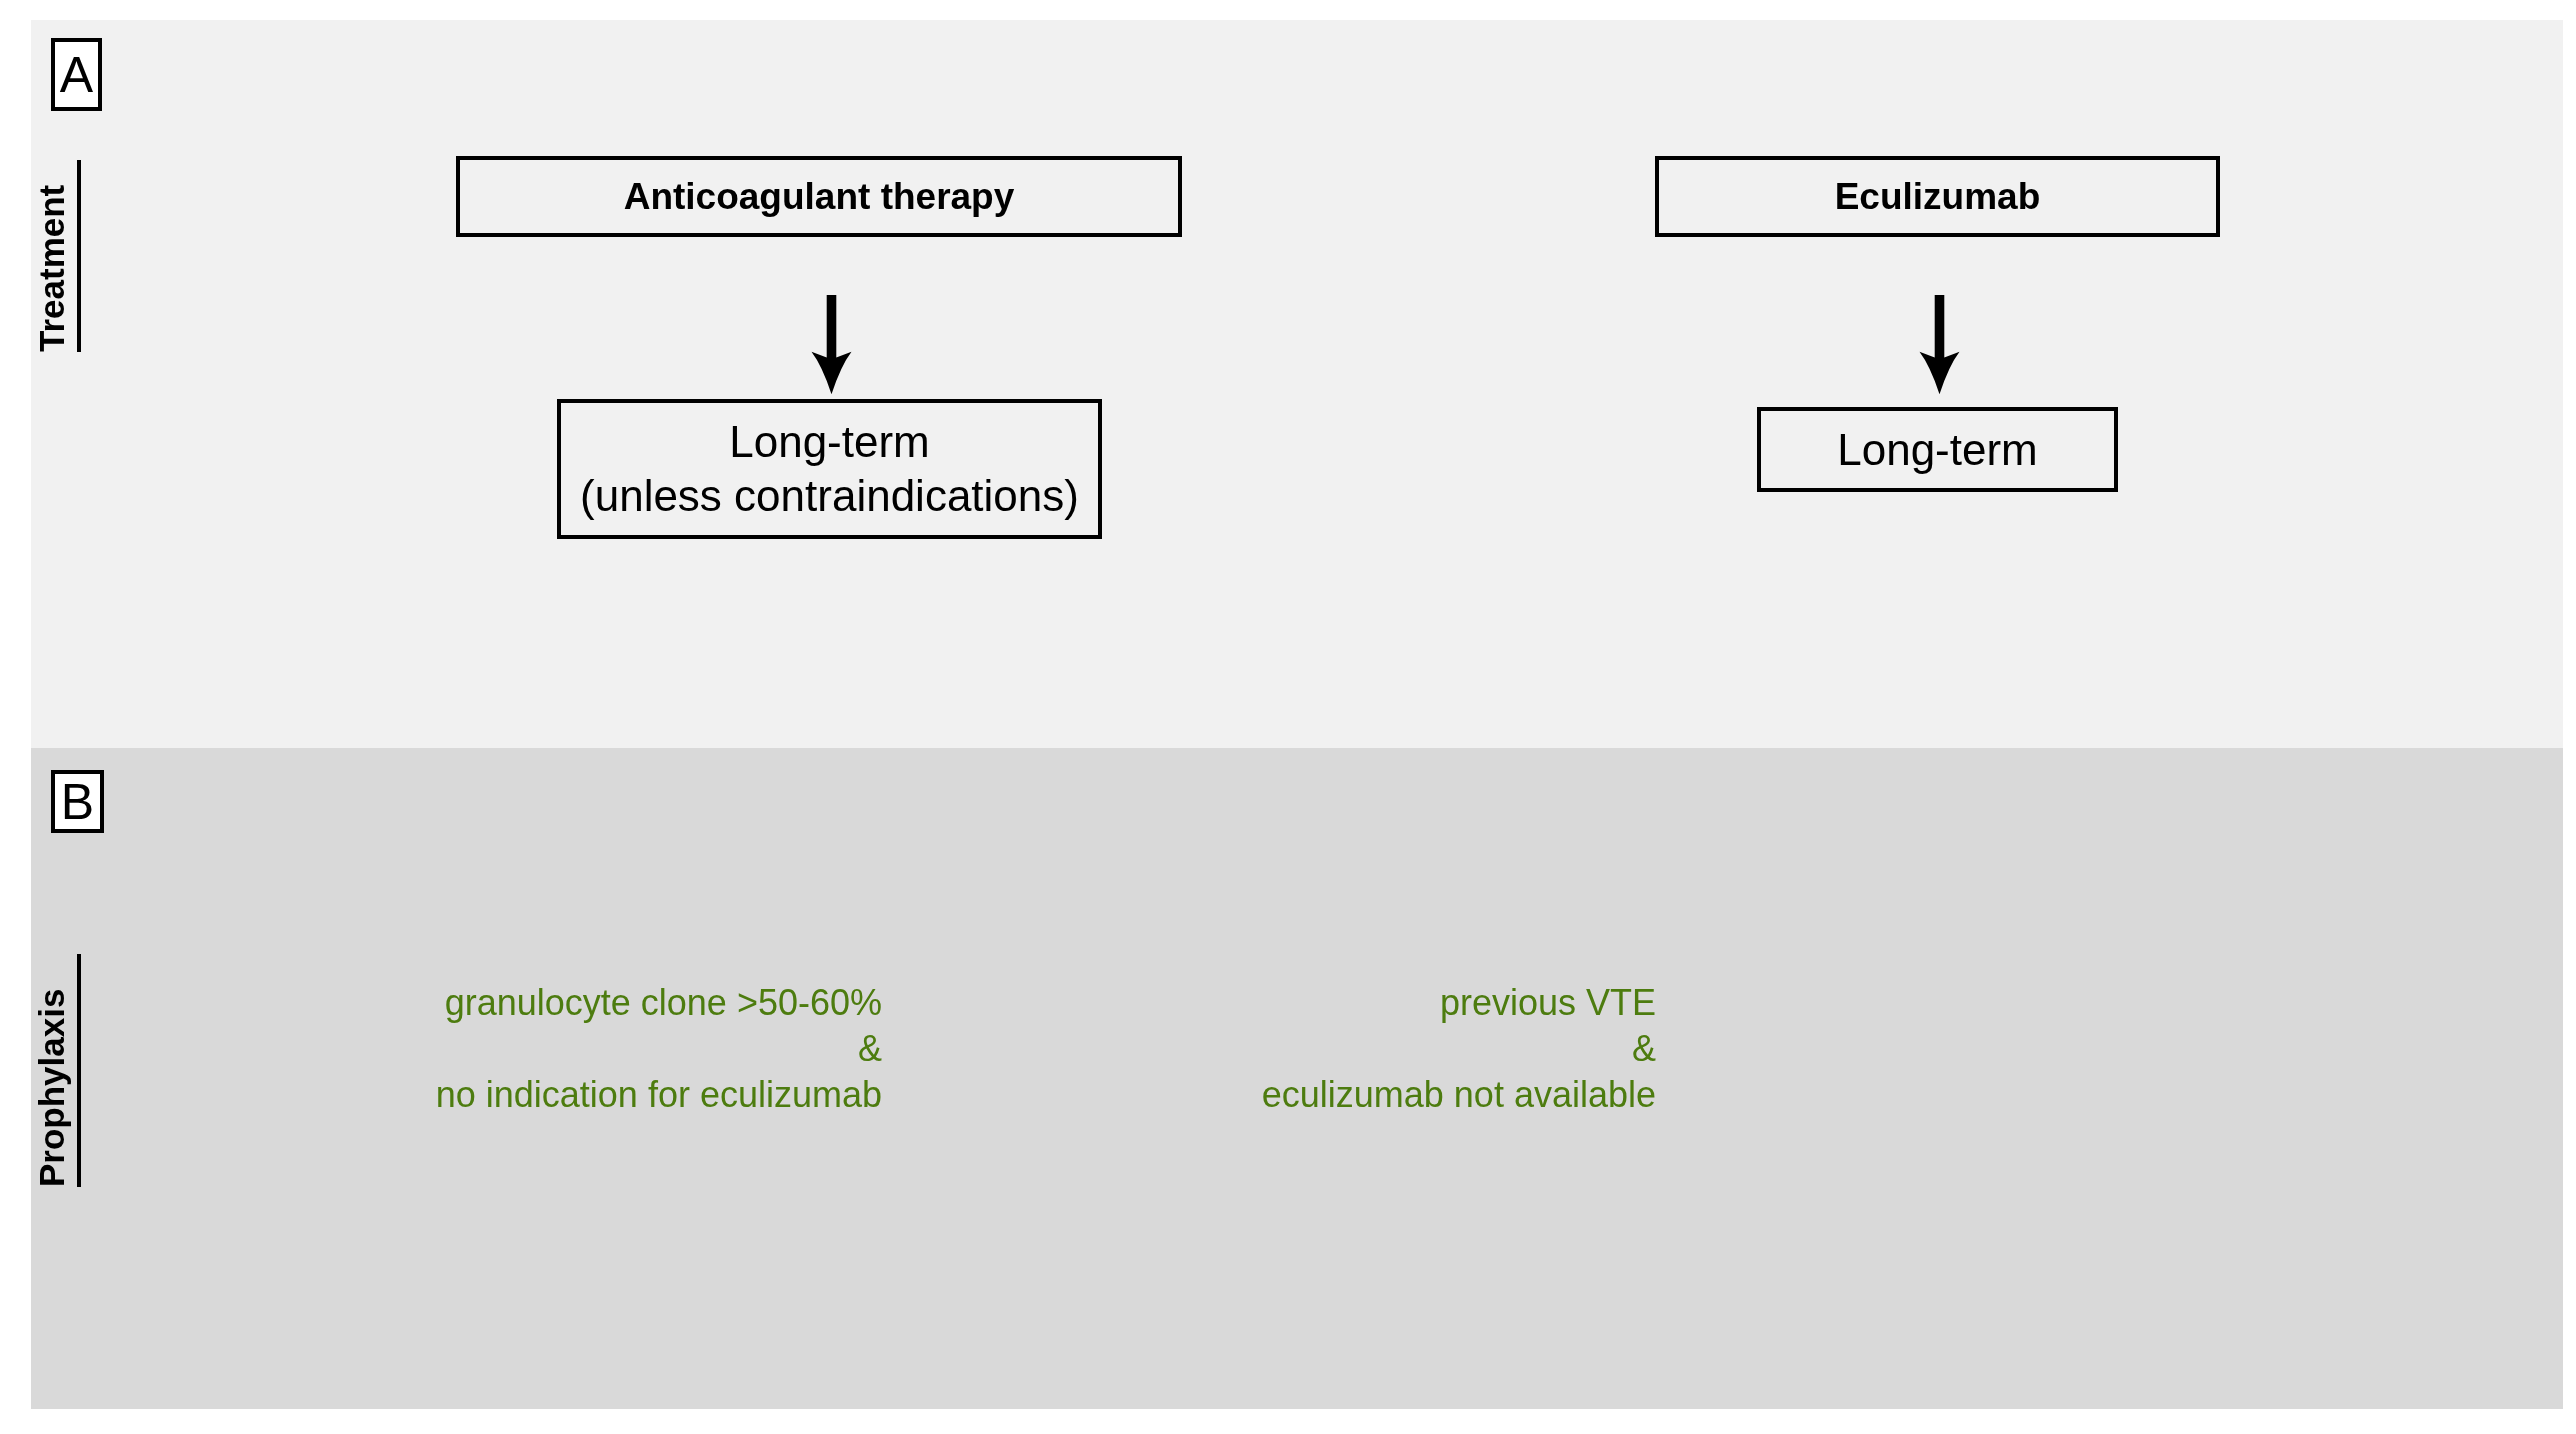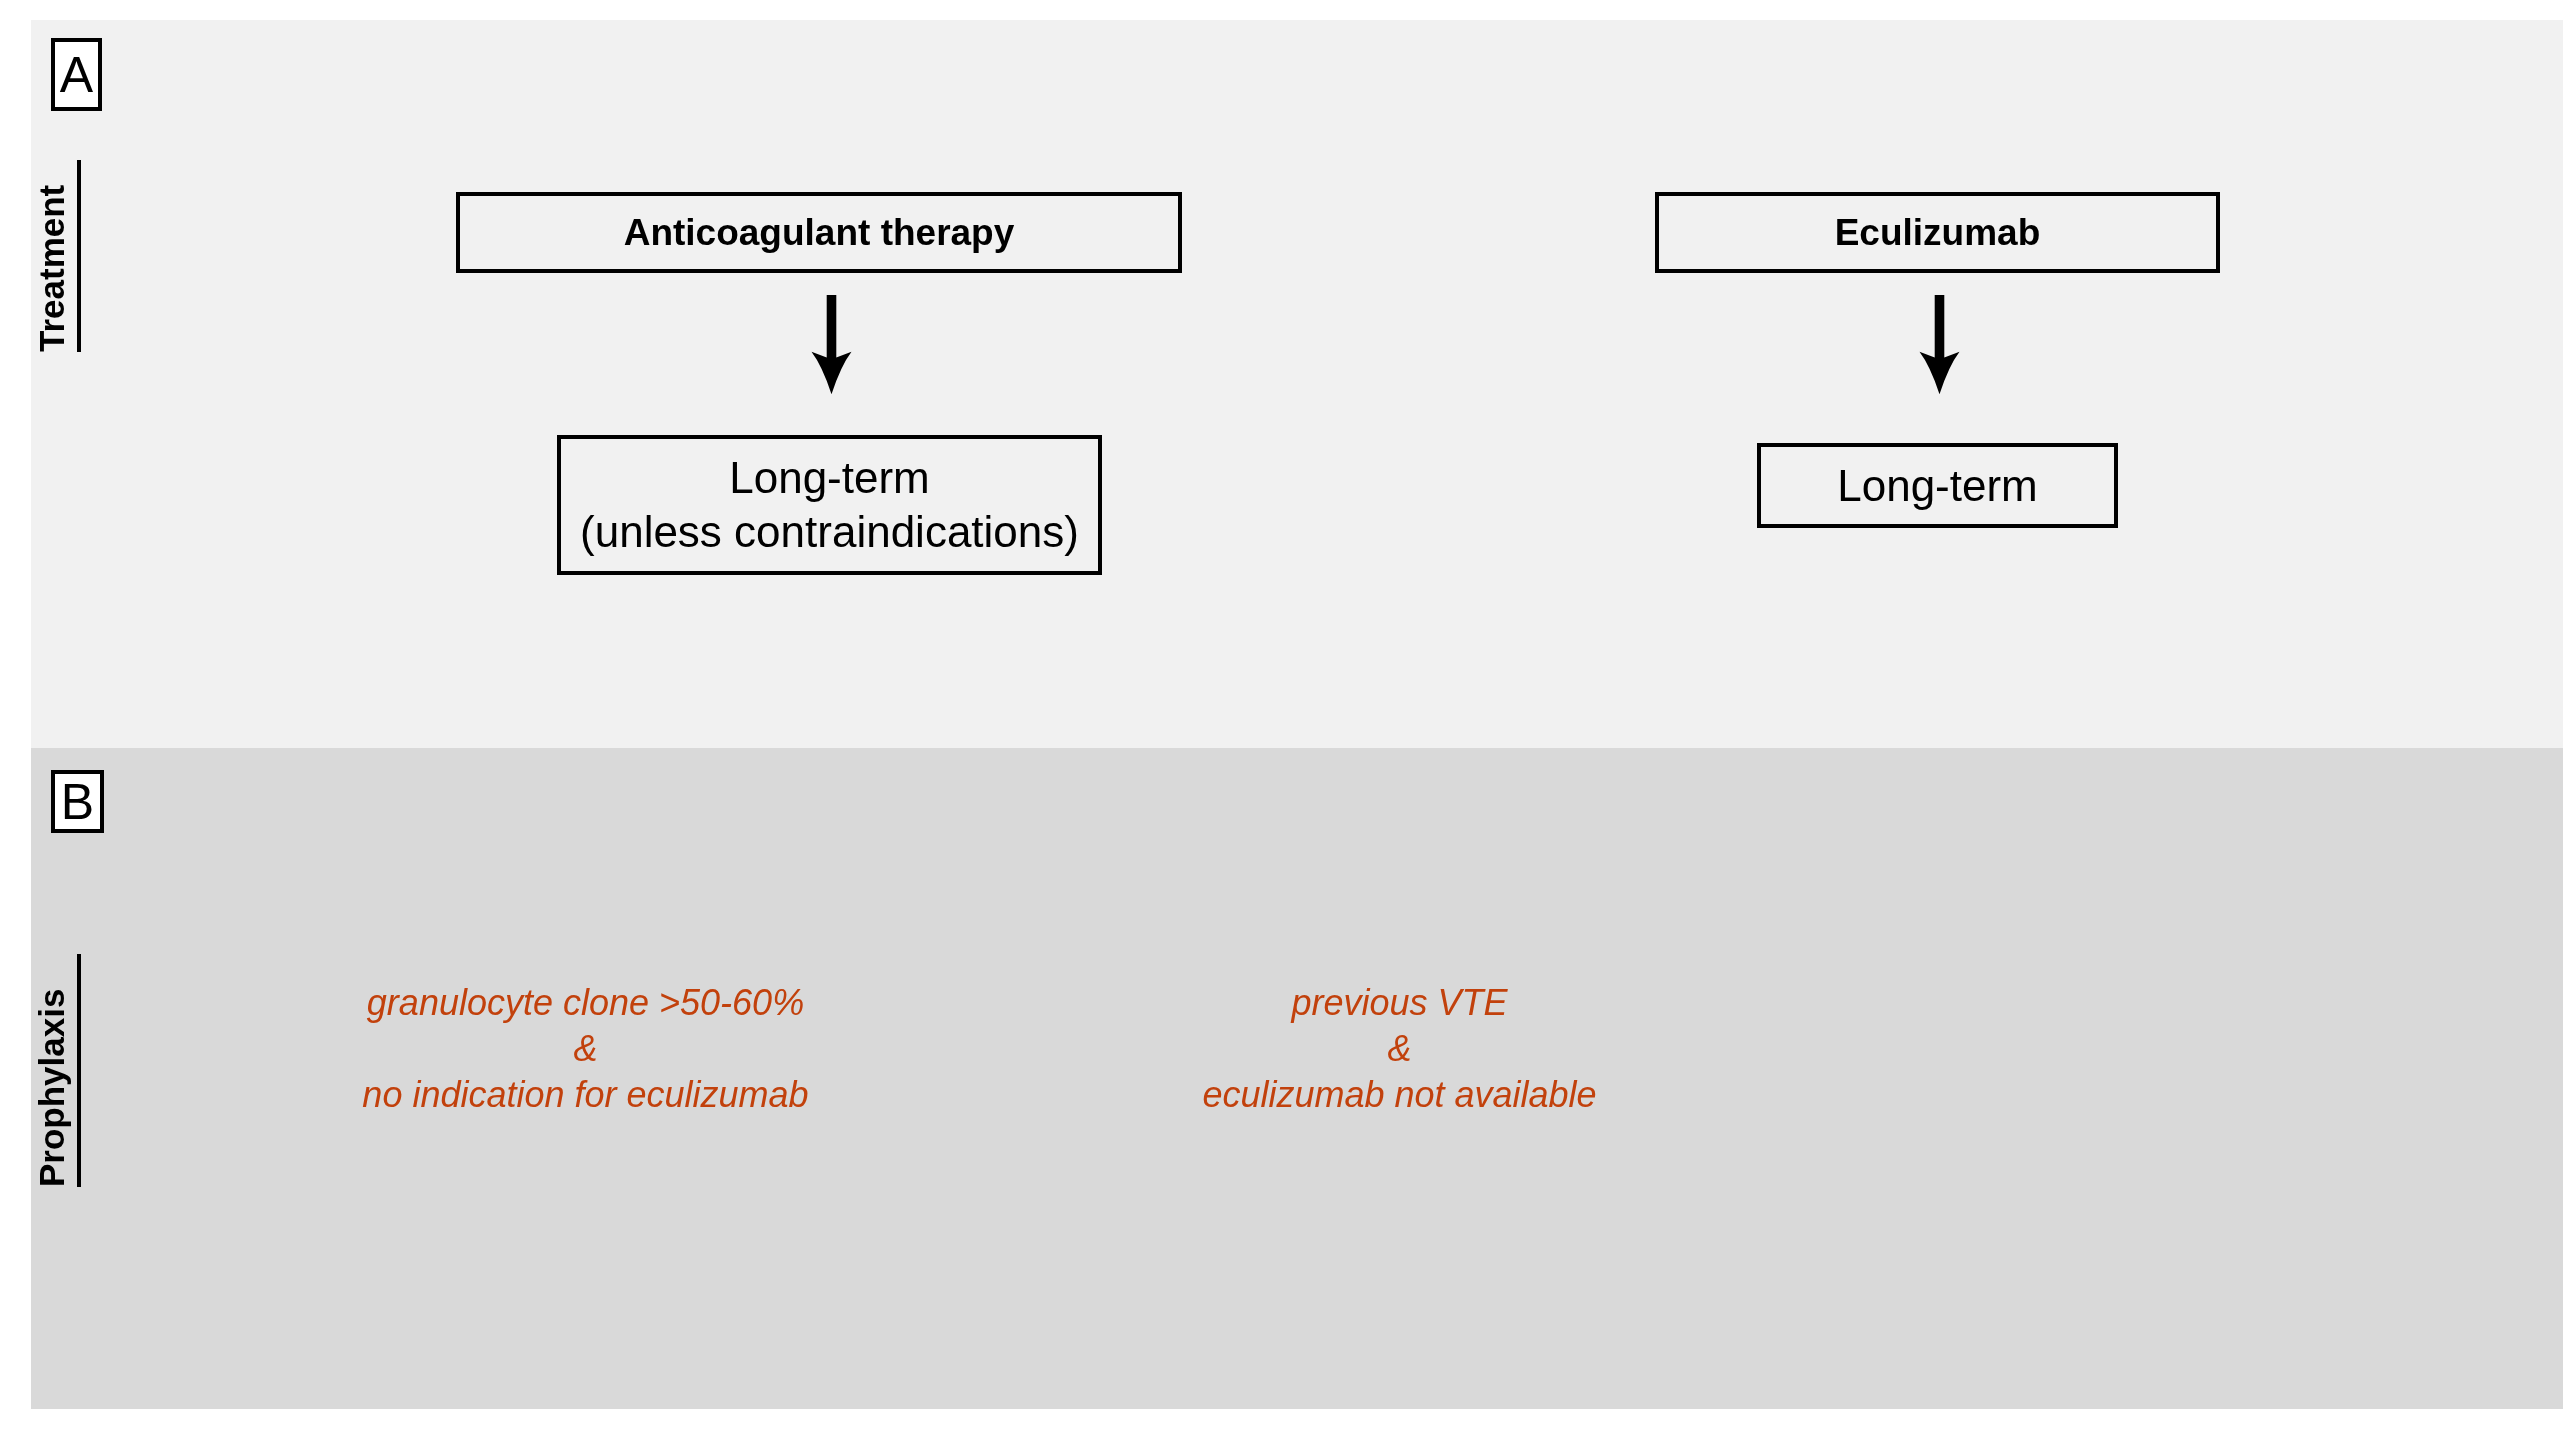--- a/index.html
+++ b/index.html
@@ -94,21 +94,20 @@
     position: absolute;
     border: 4px solid #000000;
     box-sizing: border-box;
     background: transparent;
     display: flex;
     align-items: center;
     justify-content: center;
     text-align: center;
     color: #000000;
     line-height: 1.22;
-    margin-top: 36px;
   }
   .flow-box.header {
     font-weight: bold;
     font-size: 37px;
     font-stretch: condensed;
   }
   .flow-box.detail {
     font-weight: normal;
     font-size: 44px;
   }
@@ -143,27 +142,26 @@
     position: absolute;
     width: 45px;
     height: 100px;
   }
   #arrow-left  { left: 809px; top: 295px; }
   #arrow-right { left: 1917px; top: 295px; }
 
   
   .prophylaxis-text {
     position: absolute;
-    text-align: center;
+    text-align: right;
     font-size: 36px;
     line-height: 1.28;
-    color: #c2410c;
+    color: #4d7c0f;
     font-weight: normal;
     white-space: pre-line;
-    font-style: italic;
   }
   #prophylaxis-1 { left: 289px;  top: 980px; width: 593px; }
   #prophylaxis-2 { left: 1143px; top: 980px; width: 513px; }
   #prophylaxis-3 { left: 1813px; top: 1033px; width: 529px; }
 </style>
 </head>
 <body>
 
 <div id="figure">
 

